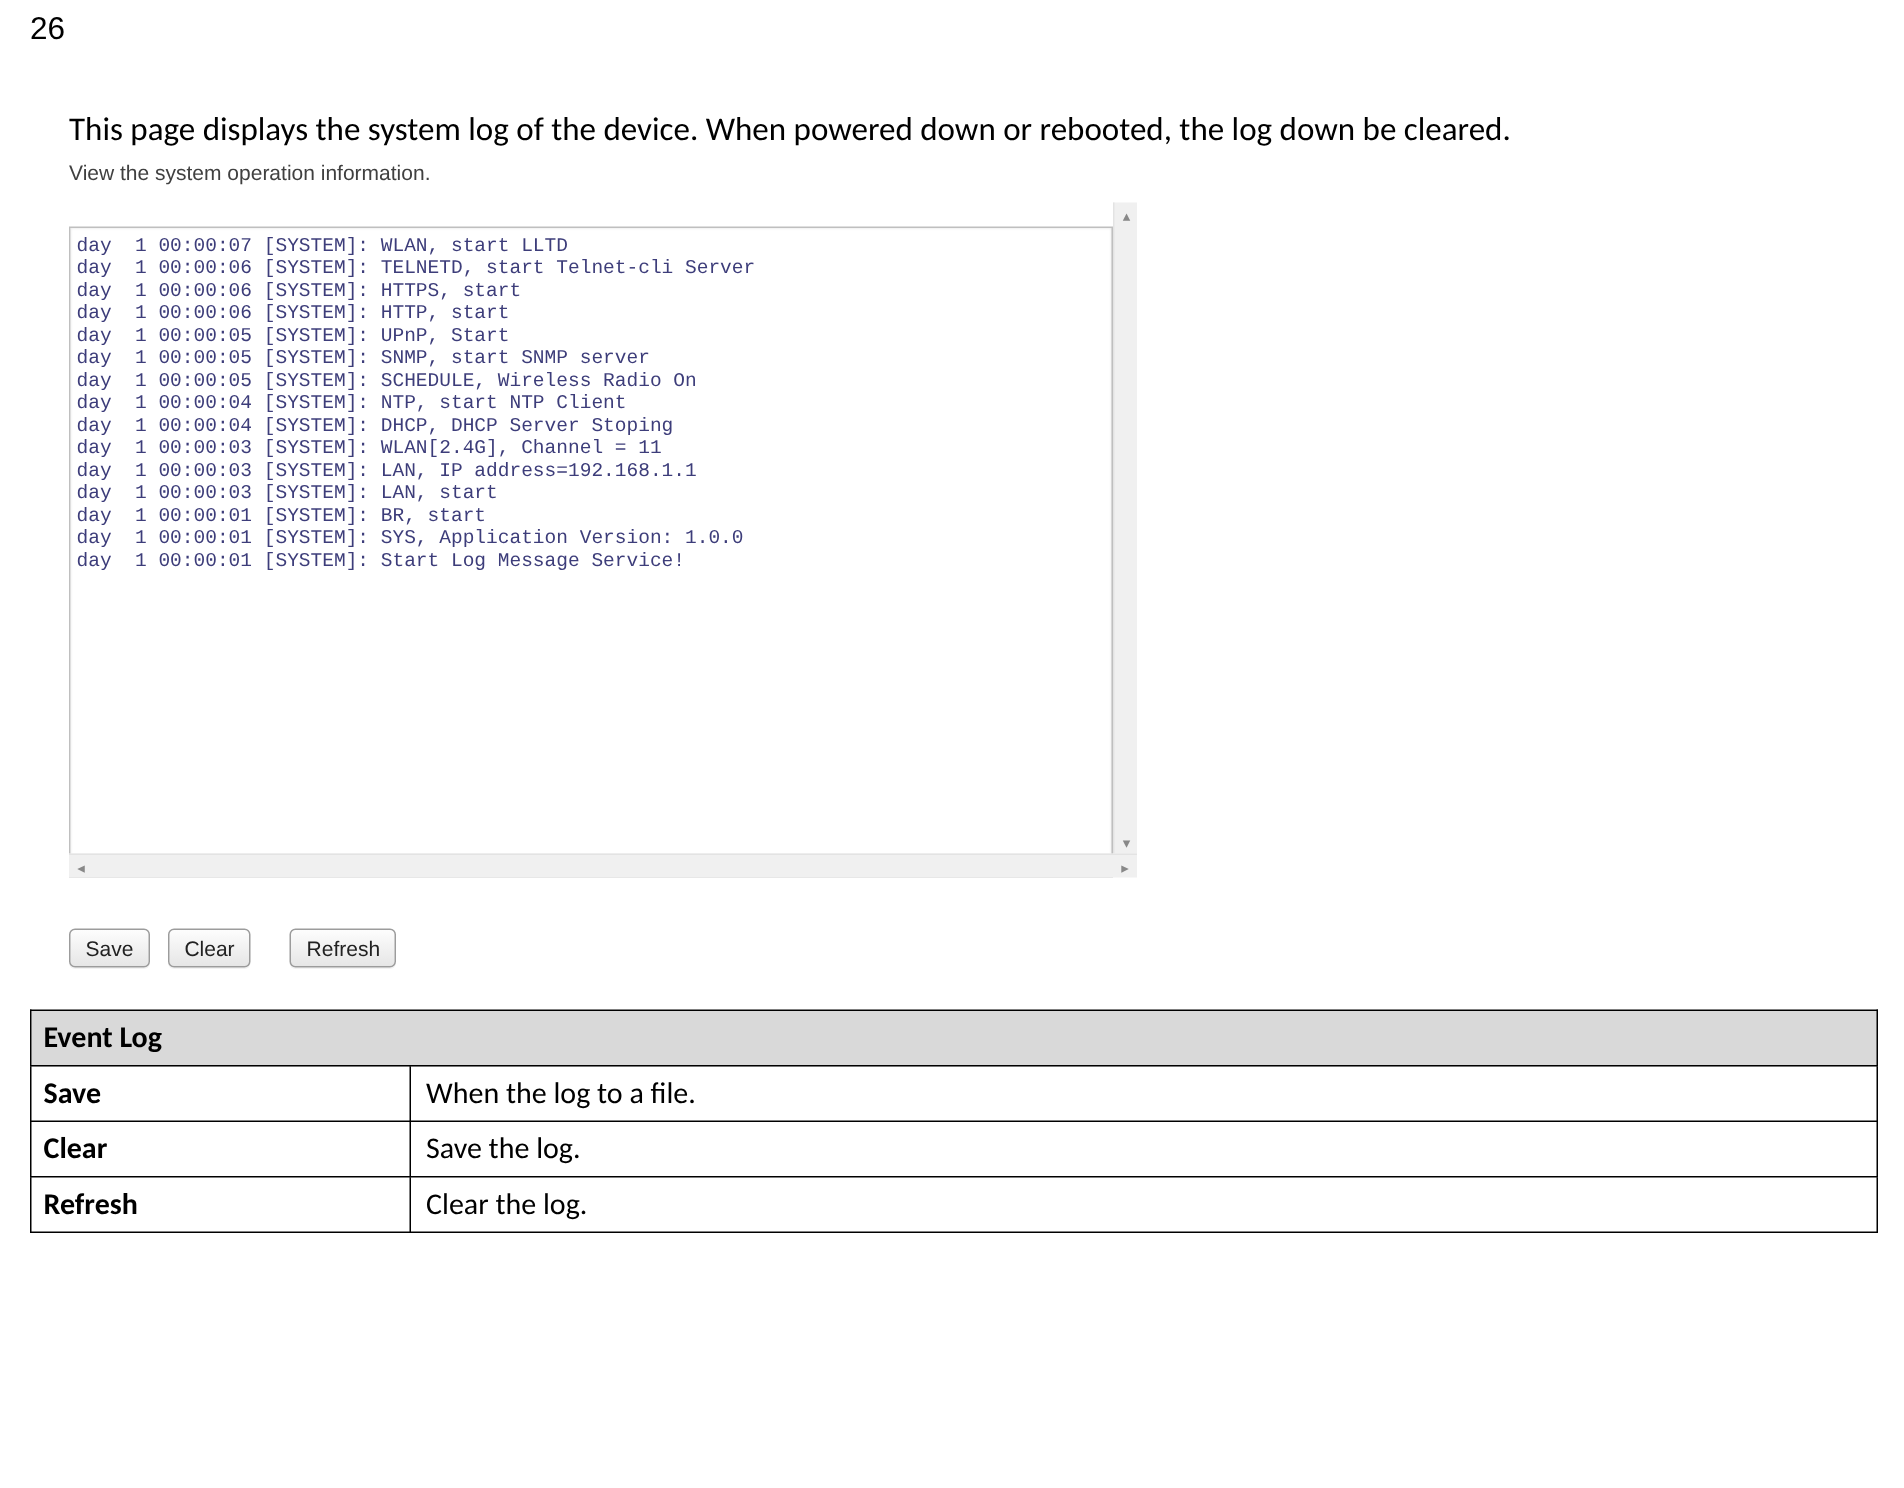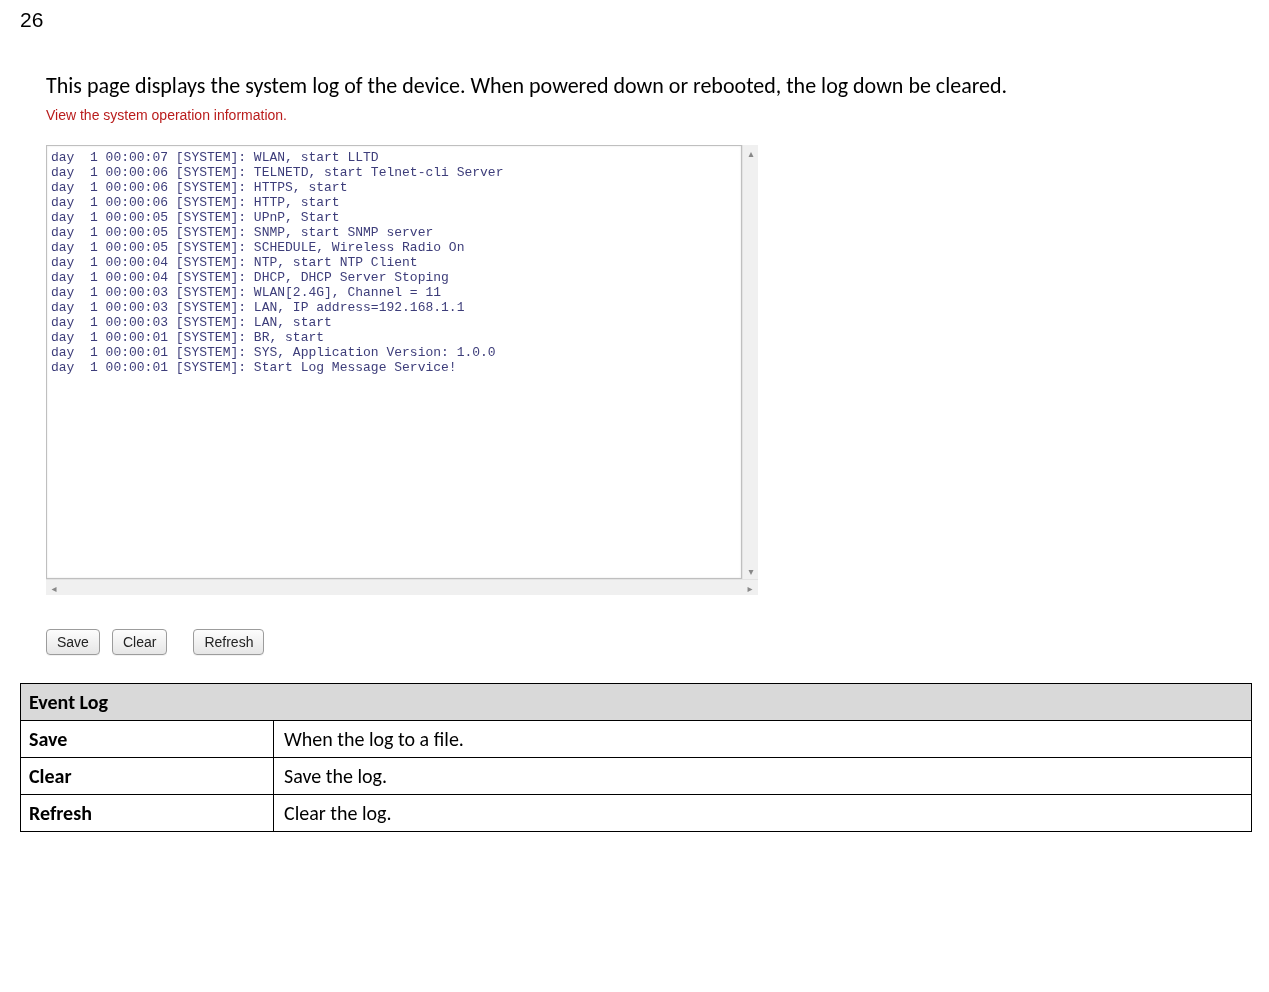--- a/index.html
+++ b/index.html
@@ -31,33 +31,33 @@
     font-size: 22px;
     margin: 0 0 4px 26px;
   }
   .screenshot-wrap {
     margin-left: 26px;
     width: 744px;
   }
   .ss-caption {
     font-family: Tahoma, Arial, sans-serif;
     font-size: 14px;
-    color: #b91c1c;
-    margin-bottom: 22px;
+    color: #404040;
+    margin-bottom: 12px;
     padding-top: 4px;
   }
   .log-box {
     position: relative;
     width: 712px;
     height: 450px;
     background: #fff;
   }
   .log-inner {
     position: absolute;
-    top: 0; left: 0;
+    top: 16px; left: 0;
     width: 696px;
     height: 434px;
     border: 1px solid #bfbfbf;
     box-sizing: border-box;
     background: #fff;
     box-shadow: inset 0 0 2px rgba(0,0,0,0.12);
     overflow: hidden;
   }
   .log-text {
     font-family: "Courier New", Courier, monospace;

